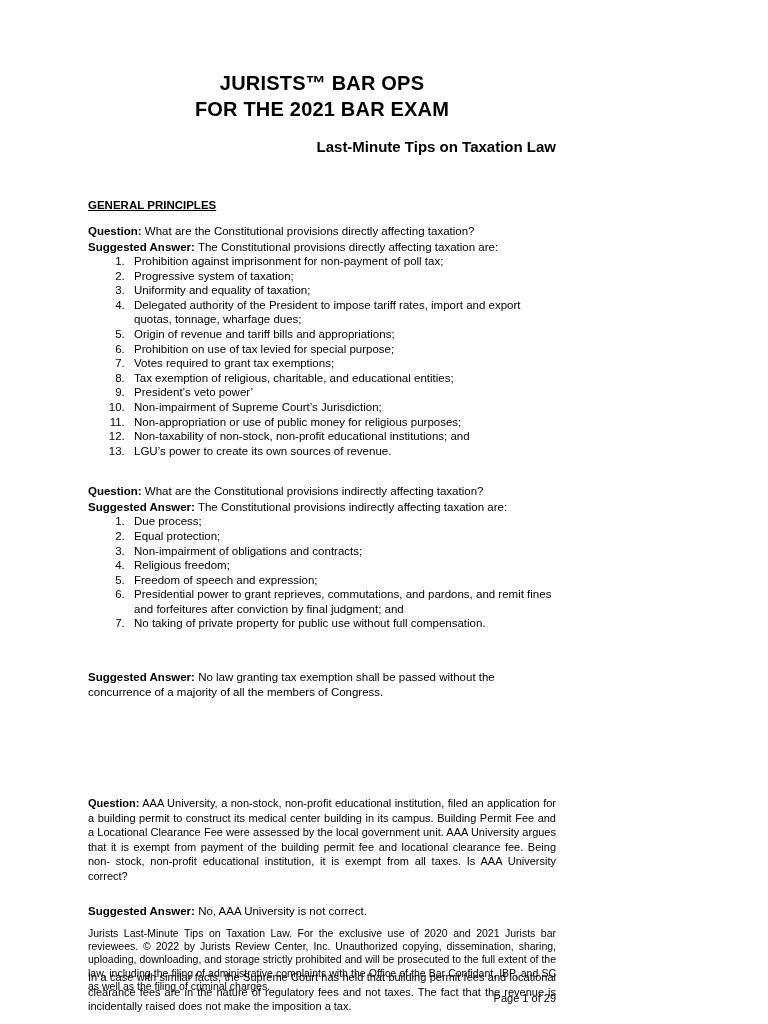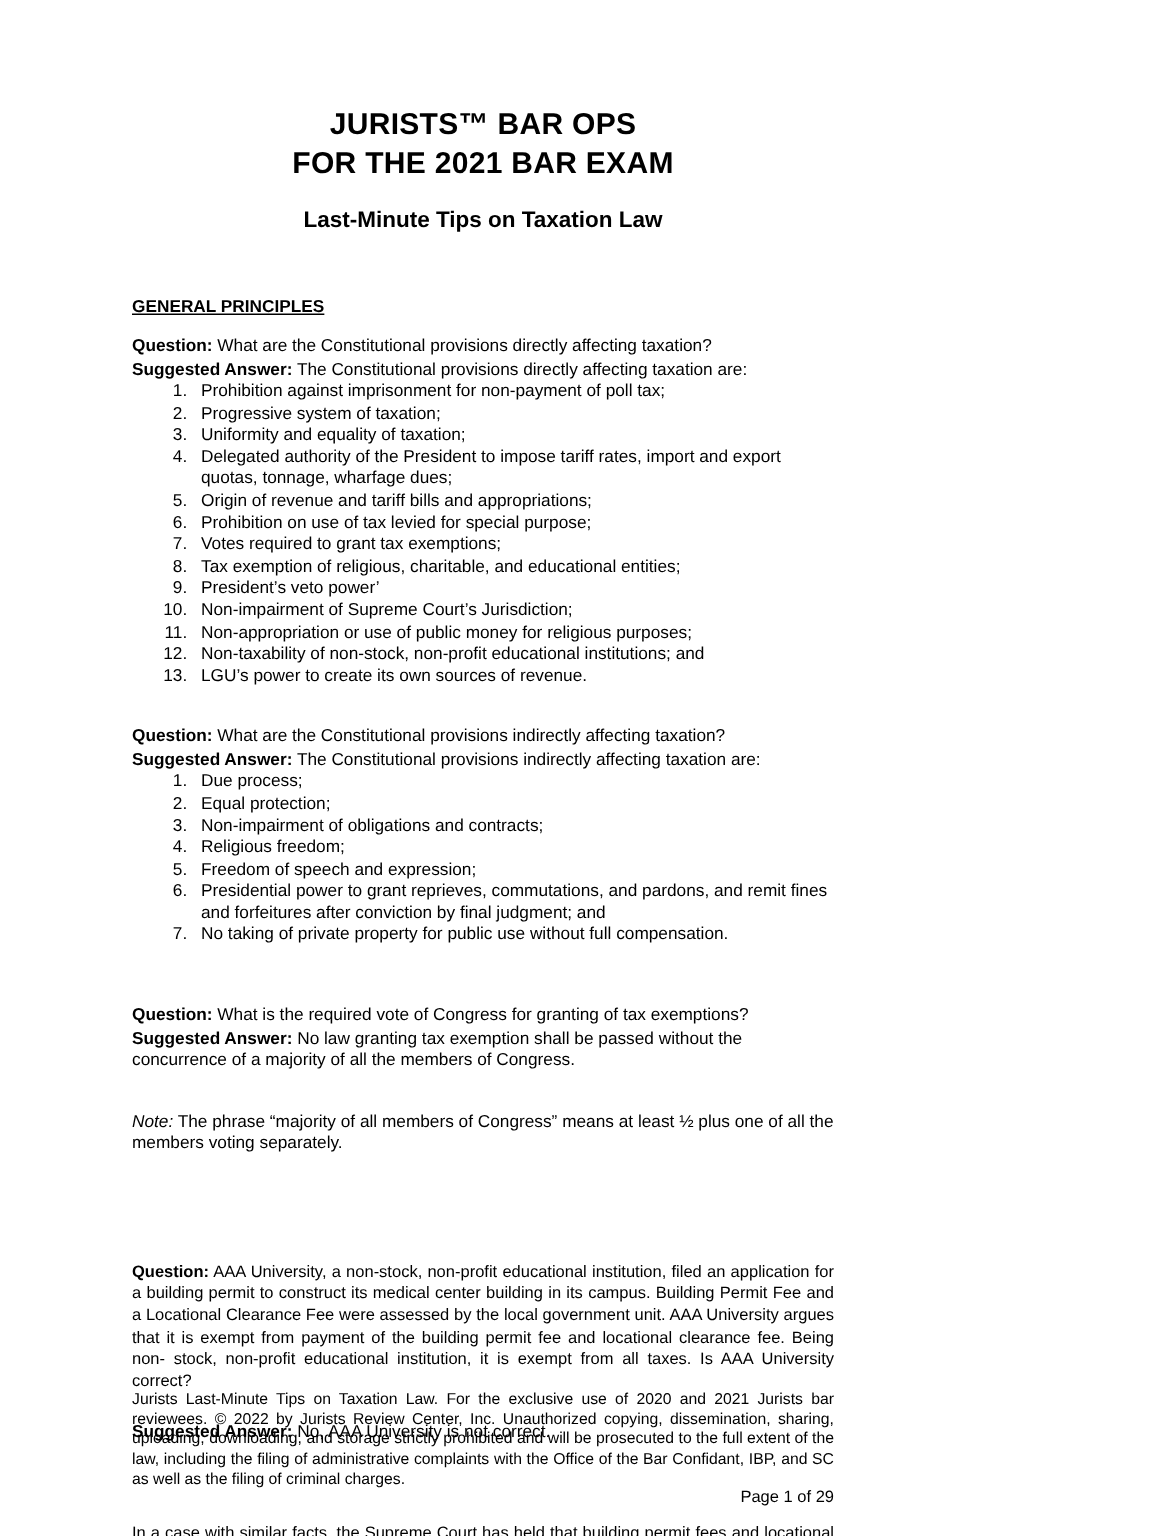--- a/index.html
+++ b/index.html
@@ -31,21 +31,21 @@
   .title-line {
     font-size: 20px;
     font-weight: bold;
     line-height: 26px;
     letter-spacing: 0.2px;
   }
   .subtitle {
     font-size: 15px;
     font-weight: bold;
     margin-top: 16px;
-    text-align: center;
+    text-align: right;
   }
   .section-heading {
     font-size: 11.5px;
     font-weight: bold;
     text-decoration: underline;
     margin-top: 44px;
     margin-bottom: 13px;
   }
   .qa-block {
     margin-bottom: 13px;
@@ -159,27 +159,25 @@
       <li>Religious freedom;</li>
       <li>Freedom of speech and expression;</li>
       <li>Presidential power to grant reprieves, commutations, and pardons, and remit fines and forfeitures after conviction by final judgment; and</li>
       <li>No taking of private property for public use without full compensation.</li>
     </ol>
   </div>
 
   <div class="spacer-lg"></div>
 
   <div class="qa-block">
-    <div class="q-line"><span class="q-label">Question:</span><span> What is the required vote of Congress for granting of tax exemptions?</span></div>
     <div class="a-line"><span class="a-label">Suggested Answer:</span><span> No law granting tax exemption shall be passed without the concurrence of a majority of all the members of Congress.</span></div>
   </div>
 
   <div class="spacer-sm"></div>
 
-  <div class="note-para"><span class="note-label">Note:</span><span> The phrase “majority of all members of Congress” means at least ½ plus one of all the members voting separately.</span></div>
 
   <div class="spacer-lg"></div>
   <div class="spacer-sm"></div>
 
   <div class="para-just"><span class="q-label">Question:</span><span> AAA University, a non-stock, non-profit educational institution, filed an application for a building permit to construct its medical center building in its campus. Building Permit Fee and a Locational Clearance Fee were assessed by the local government unit. AAA University argues that it is exempt from payment of the building permit fee and locational clearance fee. Being non- stock, non-profit educational institution, it is exempt from all taxes. Is AAA University correct?</span></div>
 
   <div class="spacer-md"></div>
 
   <div class="a-line"><span class="a-label">Suggested Answer:</span><span> No, AAA University is not correct.</span></div>
 

